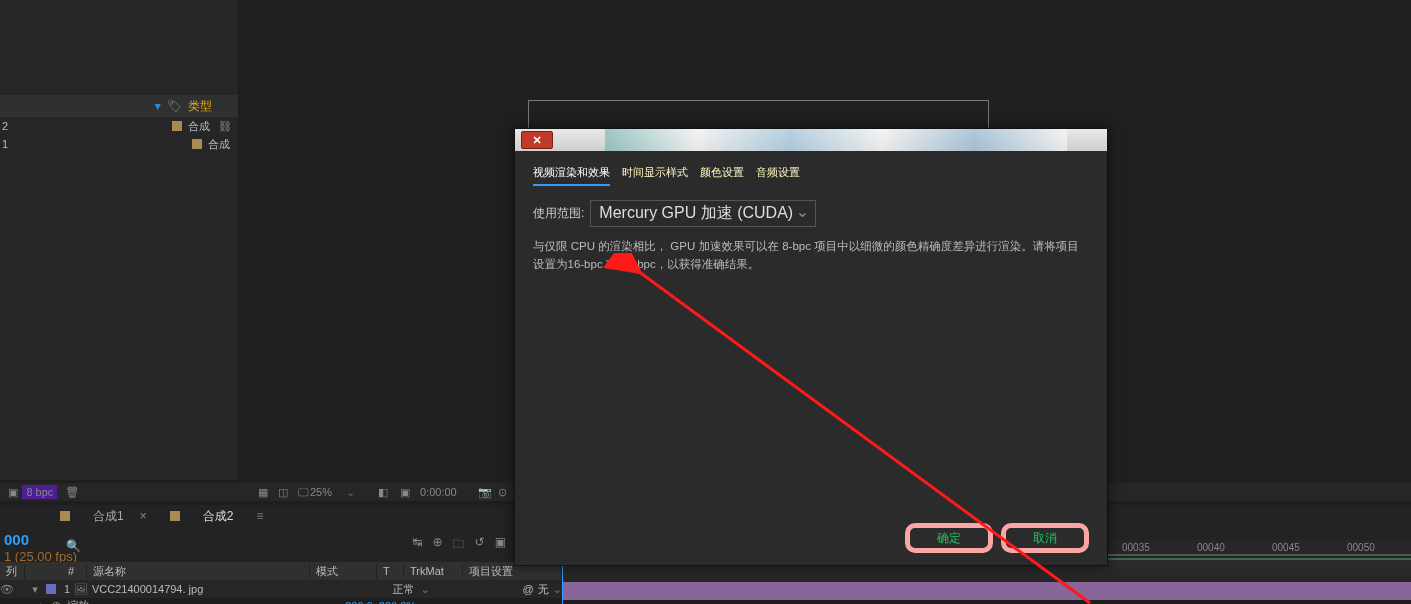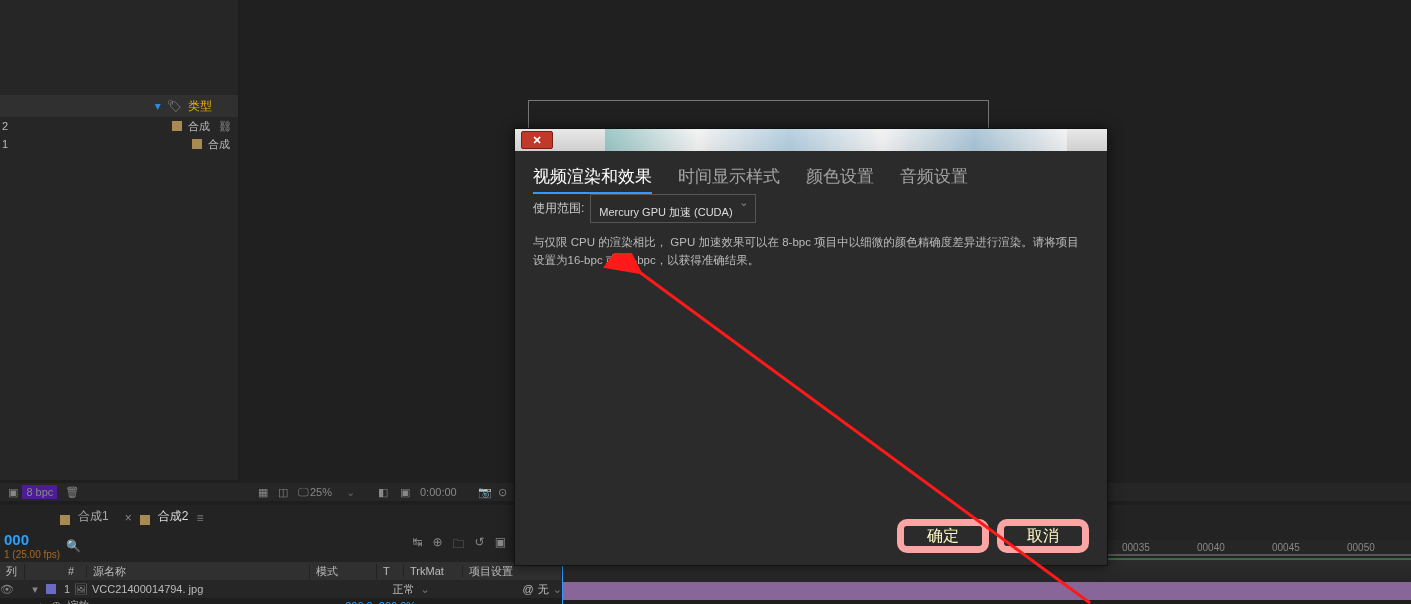--- a/index.html
+++ b/index.html
@@ -14,27 +14,27 @@
 .panel-row .swatch{width:10px;height:10px;background:#a88a52;margin-right:6px}
 .panel-row .swatch.blue{background:#6b6bbf}
 .panel-row .type{margin-right:8px}
 .panel-row .chain{color:#999;margin-right:6px}
 .viewer{position:absolute;left:240px;top:0;width:1171px;height:500px;background:#202020}
 .viewer-box{position:absolute;left:288px;top:100px;width:459px;height:28px;border:1px solid #777;background:transparent}
 .bottom-toolbar{position:absolute;left:0;top:483px;width:100%;height:18px;background:#262626;display:flex;align-items:center;color:#888;font-size:11px}
 .bt-chip{background:#4c1d95;padding:1px 4px;margin-left:4px}
 .bt-icon{margin-left:8px;color:#888}
 .comp-tabs{position:absolute;left:0;top:505px;width:100%;height:22px;background:#232323;display:flex;align-items:center;padding-left:60px;gap:16px;font-size:12px}
-.comp-tab{display:flex;align-items:flex-end;gap:8px;color:#aaa}
+.comp-tab{display:flex;align-items:center;gap:23px;color:#aaa}
 .comp-tab.active{color:#ddd}
 .comp-tab .swatch{width:10px;height:10px;background:#a88a52}
 .comp-tab .close{color:#888}
 .timeline-header{position:absolute;left:0;top:527px;width:100%;height:36px;background:#232323}
 .time-code{position:absolute;left:4px;top:4px;color:#2aa0ff;font-size:15px;font-weight:bold}
-.time-fps{position:absolute;left:4px;top:22px;color:#a36b2c;font-size:10px}
+.time-fps{position:absolute;left:4px;top:22px;color:#a36b2c;font-size:13px}
 .search-icon{position:absolute;left:66px;top:12px;color:#888}
 .tl-tools{position:absolute;right:905px;top:8px;display:flex;gap:10px;color:#888}
 .timeline-ruler{position:absolute;left:562px;right:0;top:540px;height:16px;background:#262626}
 .ruler-marks{position:relative;height:100%}
 .ruler-mark{position:absolute;top:2px;font-size:10px;color:#888}
 .ruler-line{position:absolute;left:0;right:0;bottom:0;height:2px;background:#555}
 .playhead{position:absolute;left:562px;top:540px;width:1px;height:64px;background:#3498ff;z-index:5}
 .playhead::before{content:"";position:absolute;top:-4px;left:-5px;width:11px;height:10px;background:#3498ff;clip-path:polygon(0 0,100% 0,100% 60%,50% 100%,0 60%)}
 .layers-header{position:absolute;left:0;top:562px;width:562px;height:18px;background:#303030;display:flex;align-items:center;font-size:11px;color:#bbb}
 .layers-header .cell{padding:0 6px;border-right:1px solid #222}
@@ -52,29 +52,29 @@
 .layer-row2{position:absolute;left:40px;top:598px;color:#aaa;font-size:11px;display:flex;align-items:center;gap:6px}
 .layer-row2 .coords{color:#2aa0ff;margin-left:250px}
 .timeline-track{position:absolute;left:562px;right:0;top:558px;height:24px;background:linear-gradient(#2c2c2c,#252525);border-top:2px solid #3a6a4a;border-bottom:1px solid #2a2a2a}
 .timeline-bar{position:absolute;left:562px;right:0;top:582px;height:18px;background:#886699}
 .dialog{position:absolute;left:514px;top:128px;width:592px;height:436px;background:#2b2b2b;border:1px solid #111;box-shadow:0 0 12px rgba(0,0,0,.6);z-index:20}
 .titlebar{height:22px;background:linear-gradient(#e8e8e8,#cfcfcf);display:flex;align-items:center;padding:0 6px;font-size:12px;color:#222;position:relative}
 .titlebar .title{flex:1}
 .titlebar .bg-strip{position:absolute;left:90px;right:40px;top:0;bottom:0;background:linear-gradient(90deg,#5aa 0%,#fff 20%,#8bd 40%,#fff 60%,#7ac 80%,#fff 100%);opacity:.5}
 .close-btn{width:30px;height:16px;background:#c0392b;color:#fff;display:flex;align-items:center;justify-content:center;font-size:11px;font-weight:bold;border:1px solid #7a1f14;border-radius:2px;z-index:1}
 .dialog-body{padding:14px 18px;color:#ccc}
-.tabs{display:flex;gap:26px;font-size:17px;}
-.tab{color:#a3a3a3;padding-bottom:4px;cursor:pointer}
+.tabs{display:flex;gap:12px;font-size:11px;margin-bottom:14px}
+.tab{color:#fef9c3;padding-bottom:4px;cursor:pointer}
 .tab.active{color:#fff;border-bottom:2px solid #3498ff}
 .field-row{display:flex;align-items:center;gap:6px;margin-bottom:10px;font-size:12px}
-.select-box{border:1px solid #555;padding:10px 22px 2px 8px;background:#2b2b2b;color:#ddd;font-size:11px;position:relative}
+.select-box{border:1px solid #555;padding:2px 22px 2px 8px;background:#2b2b2b;color:#ddd;font-size:16px;position:relative}
 .select-box::after{content:"⌄";position:absolute;right:6px;top:1px;color:#888}
 .note{font-size:11.5px;color:#bbb;line-height:1.6;margin-top:6px}
 .dialog-footer{position:absolute;bottom:12px;right:18px;display:flex;gap:8px}
-.dlg-btn{width:78px;height:20px;border:7px solid #fca5a5;border-radius:10px;background:transparent;color:#fef9c3;font-size:16px;display:flex;align-items:center;justify-content:center;cursor:pointer}
+.dlg-btn{width:78px;height:20px;border:5px solid #fca5a5;border-radius:10px;background:transparent;color:#22c55e;font-size:12px;display:flex;align-items:center;justify-content:center;cursor:pointer}
 .arrow-svg{position:absolute;left:600px;top:253px;z-index:30;pointer-events:none}
 </style>
 </head>
 <body>
 
 <div class="panel-left">
   <div class="panel-header">
     <span class="spacer"></span>
     <span class="dropdown-icon">▾</span>
     <span class="tag-icon">🏷</span>

